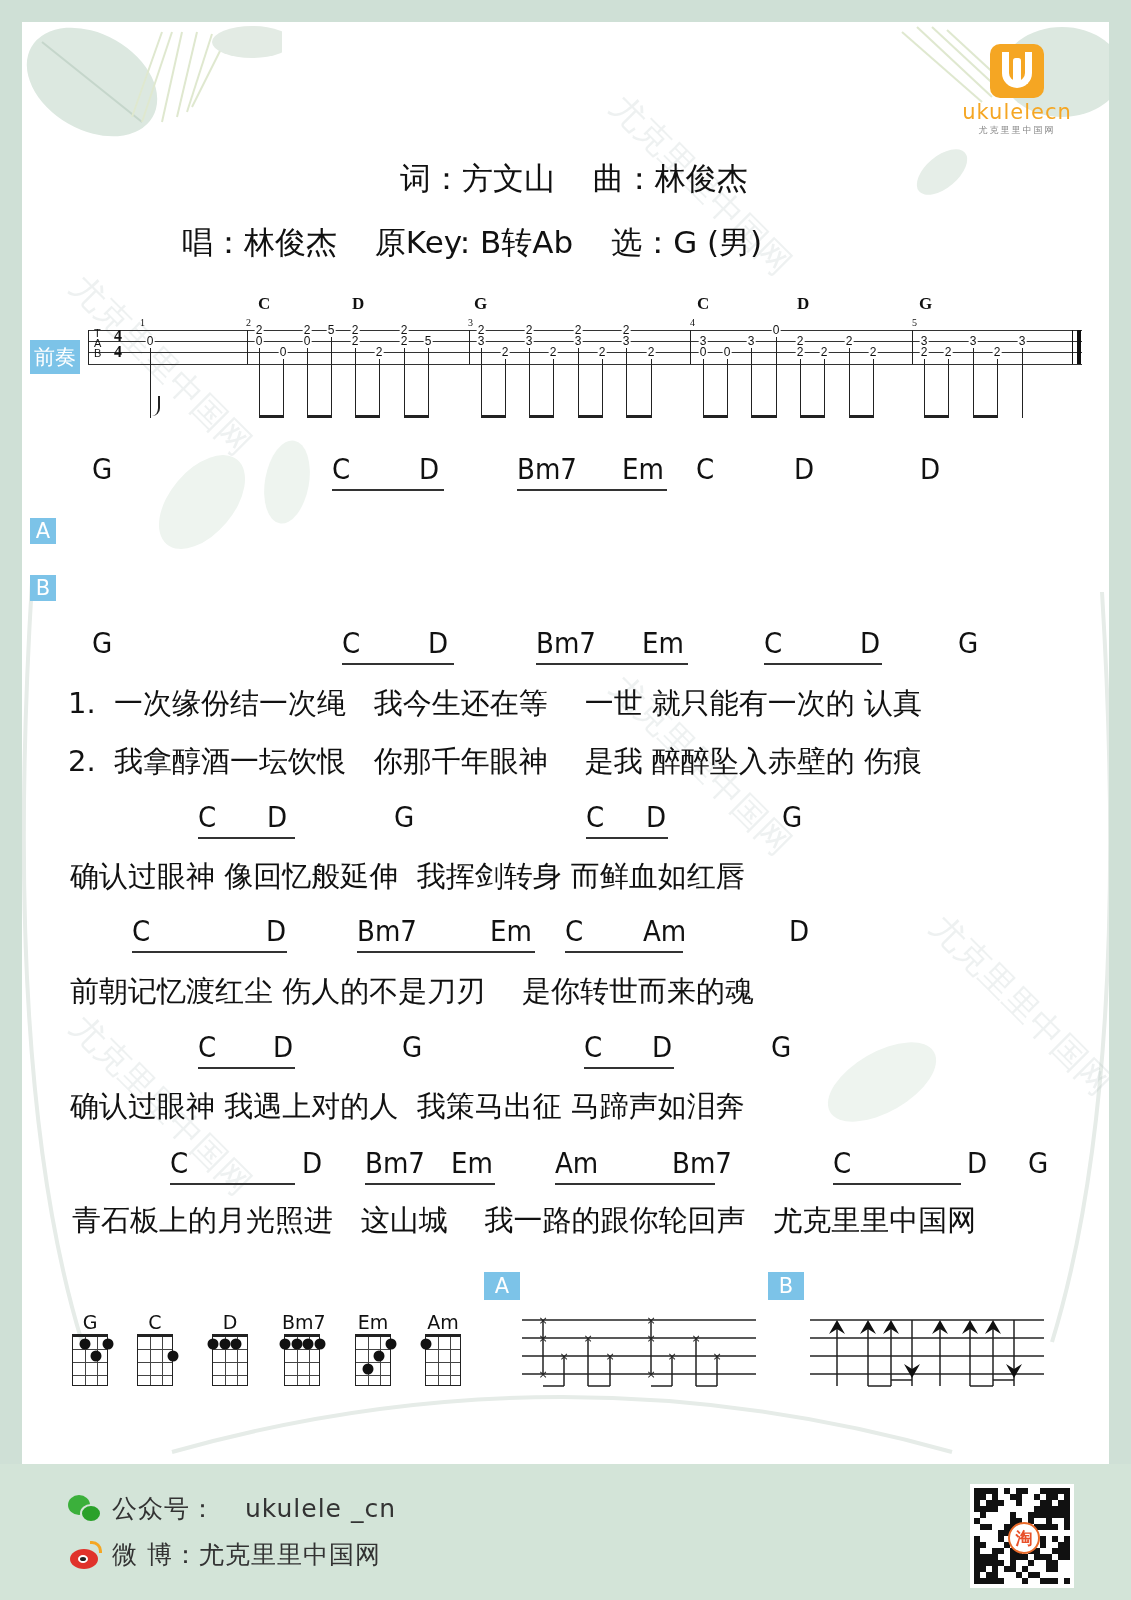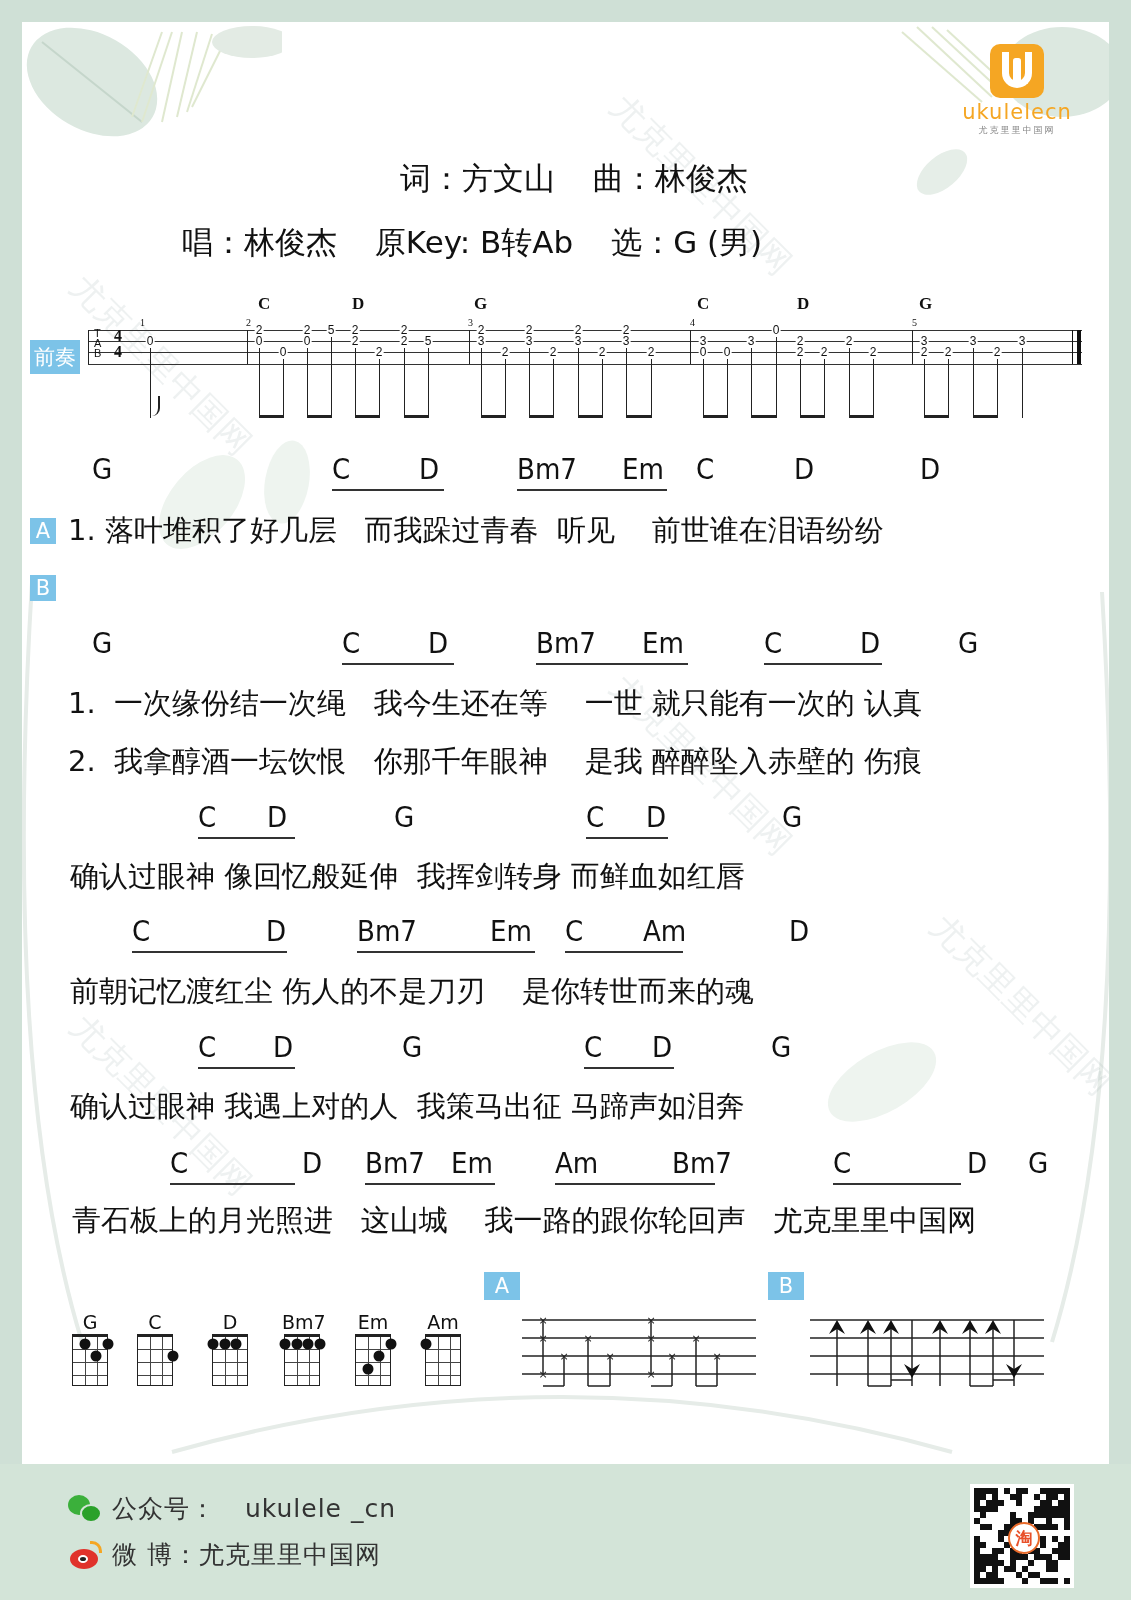--- a/index.html
+++ b/index.html
@@ -366,21 +366,20 @@
         <span class="chord" style="left: 811px;">C</span>
         <span class="chord" style="left: 945px;">D</span>
         <span class="chord" style="left: 1006px;">G</span>
         <div class="chord-underline" style="left: 148px; top: 37px; width: 125px;"></div>
         <div class="chord-underline" style="left: 343px; top: 37px; width: 130px;"></div>
         <div class="chord-underline" style="left: 533px; top: 37px; width: 160px;"></div>
         <div class="chord-underline" style="left: 811px; top: 37px; width: 128px;"></div>
       </div>
       <div class="lyric-row" style="top: 490px;">
         <span class="section-badge" style="left: 8px; top: 6px;">A</span>
-        <span class="lyric" style="left: 46px; white-space: pre;">1. 落叶堆积了好几层   而我跺过青春  听见    前世谁在泪语纷纷</span>
       </div>
       <div class="lyric-row" style="top: 547px;">
         <span class="section-badge" style="left: 8px; top: 6px;">B</span>
       </div>
       <div class="lyric-row" style="top: 663px;">
         <span class="lyric" style="left: 46px; white-space: pre;">1.  一次缘份结一次绳   我今生还在等    一世 就只能有一次的 认真</span>
       </div>
       <div class="lyric-row" style="top: 721px;">
         <span class="lyric" style="left: 46px; white-space: pre;">2.  我拿醇酒一坛饮恨   你那千年眼神    是我 醉醉坠入赤壁的 伤痕</span>
       </div>

